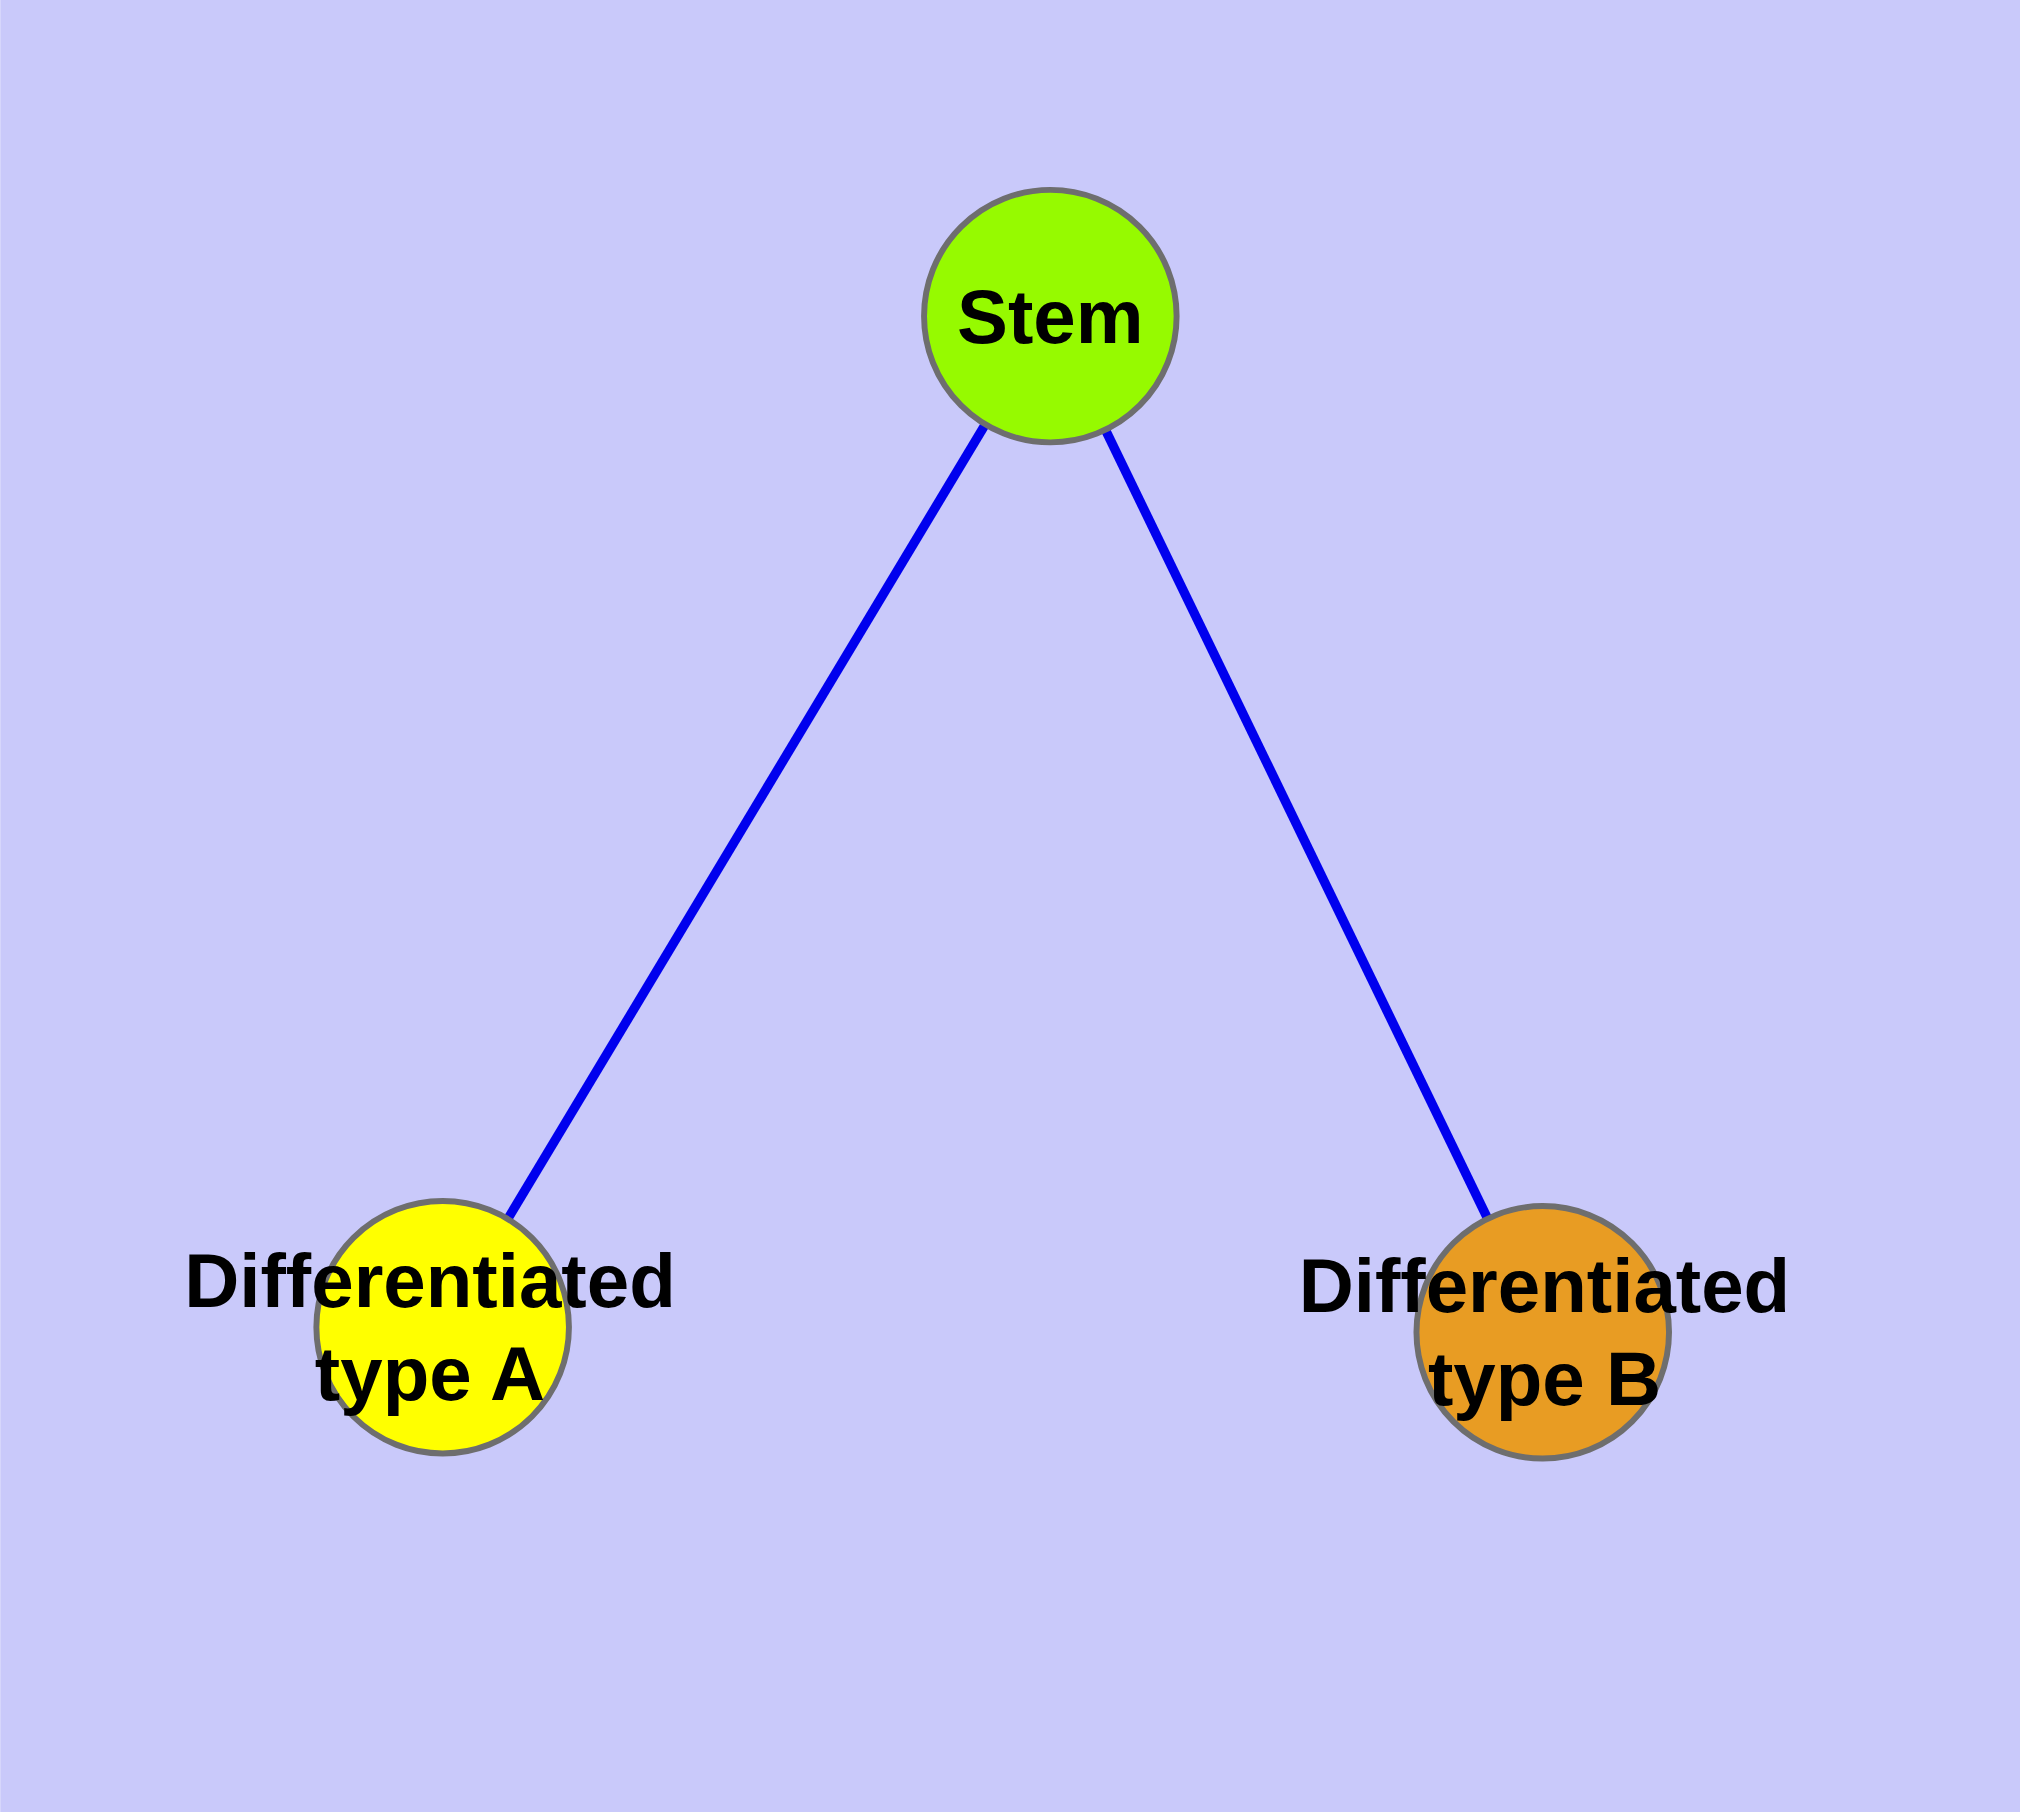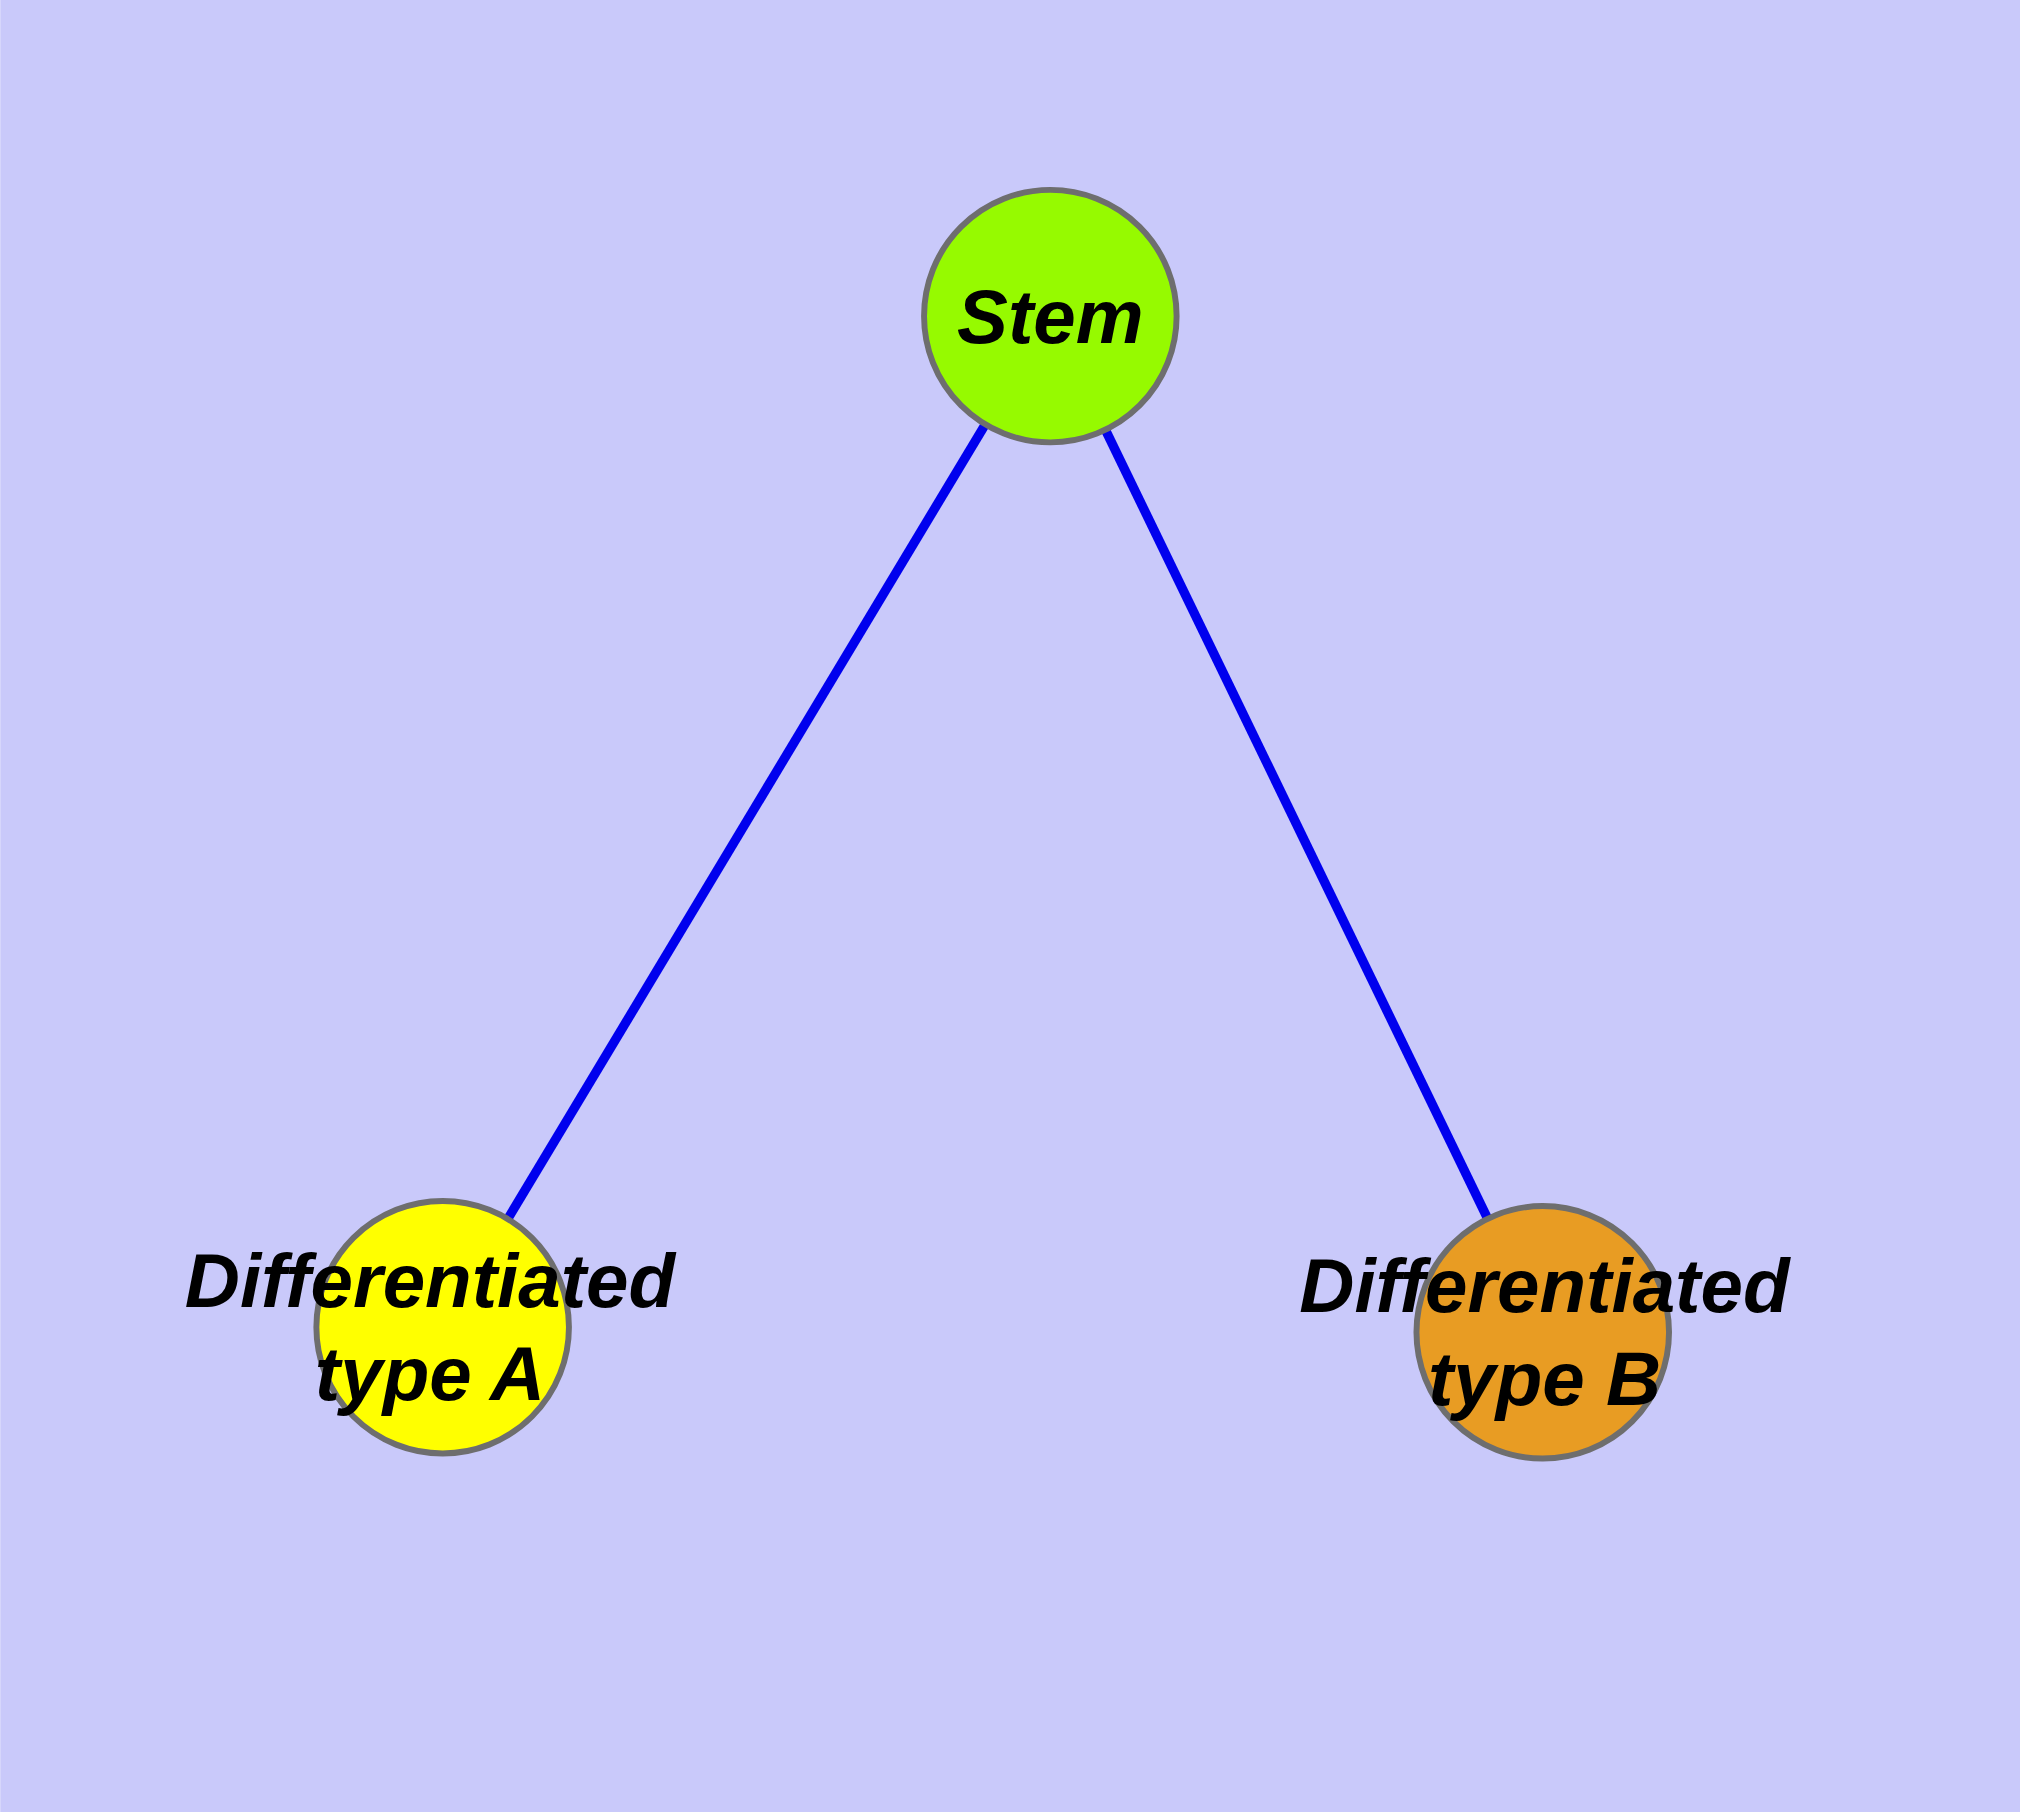--- a/index.html
+++ b/index.html
@@ -6,21 +6,20 @@
     margin: 0;
     padding: 0;
     width: 2021px;
     height: 1812px;
     overflow: hidden;
     font-family: "Liberation Sans", sans-serif;
   }
   .diagram-wrap {
     width: 1713px;
     height: 1812px;
-    font-style: italic;
   }
   svg {
     display: block;
   }
   .node-label {
     font-family: "Liberation Sans", sans-serif;
     font-weight: bold;
     font-size: 90px;
   }
 </style>

